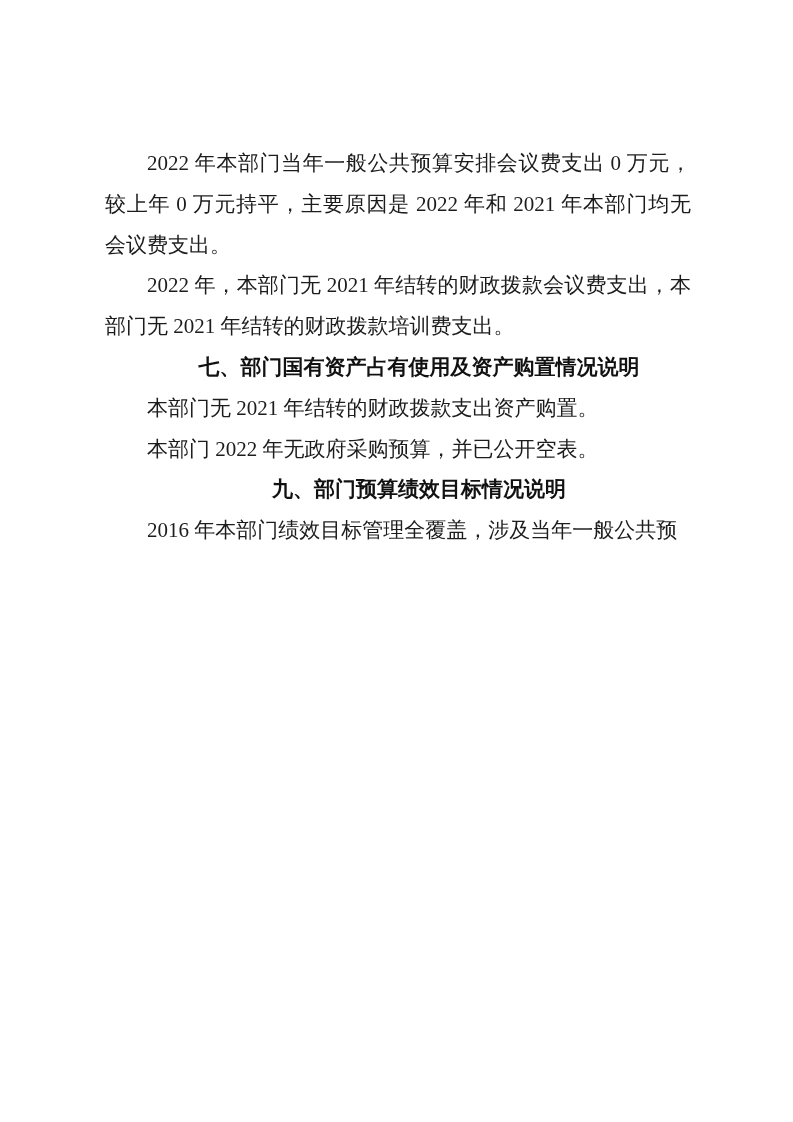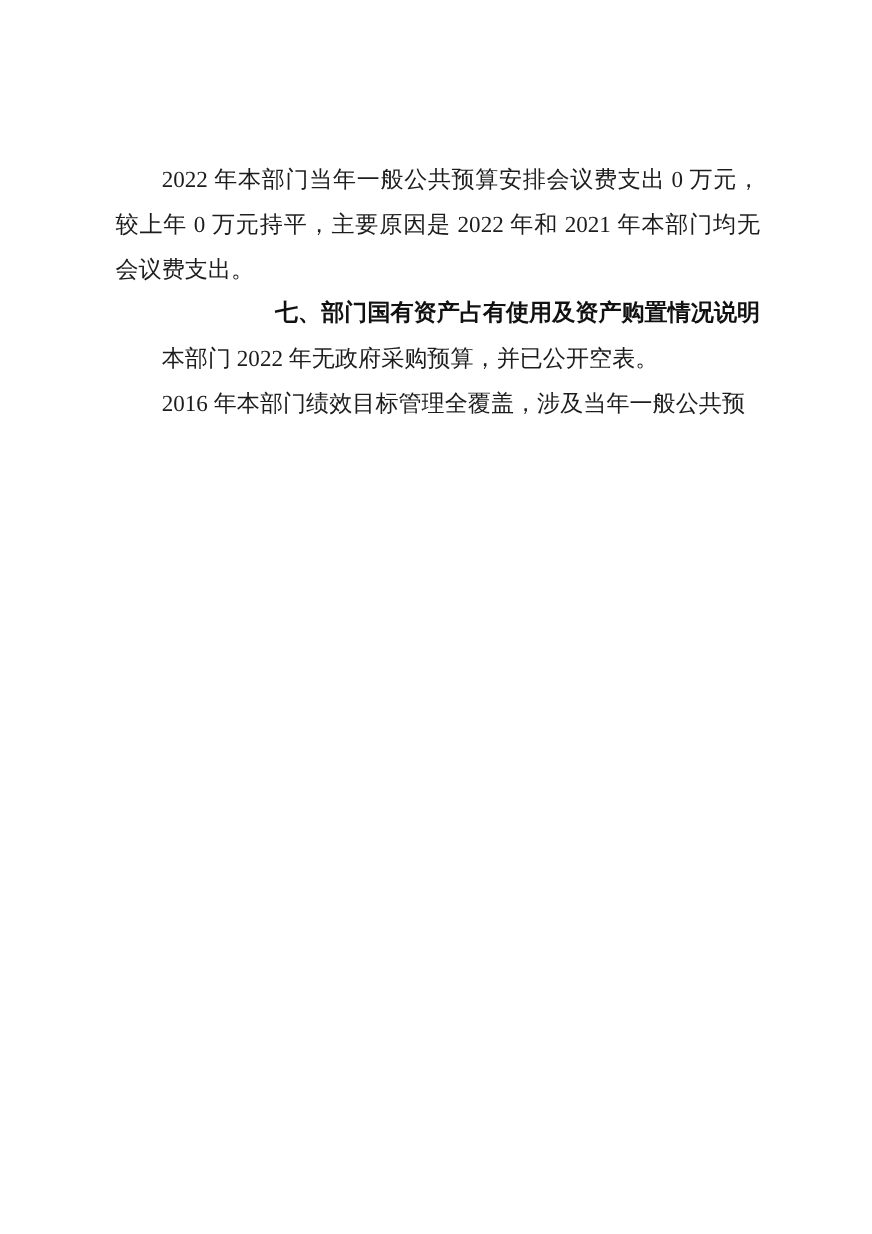--- a/index.html
+++ b/index.html
@@ -33,42 +33,45 @@
     font-weight: 400;
   }
   .para.extra-indent {
     text-indent: 2.55em;
   }
   .heading {
     margin: 0;
     font-size: 21px;
     line-height: 40.8px;
     color: #111111;
-    text-align: right;
+    text-align: center;
     text-indent: 2em;
     font-family: "Liberation Sans", "DejaVu Sans", sans-serif;
     font-weight: 700;
   }
 </style>
 </head>
 <body>
 
 <div class="page">
   <div class="content">
 
     <p class="para">2022 年本部门当年一般公共预算安排会议费支出 0 万元，较上年 0 万元持平，主要原因是 2022 年和 2021 年本部门均无会议费支出。</p>
 
 
 
+    <p class="para">2022 年，本部门无 2021 年结转的财政拨款会议费支出，本部门无 2021 年结转的财政拨款培训费支出。</p>
 
     <p class="heading">七、部门国有资产占有使用及资产购置情况说明</p>
 
 
+    <p class="para">本部门无 2021 年结转的财政拨款支出资产购置。</p>
 
 
     <p class="para">本部门 2022 年无政府采购预算，并已公开空表。</p>
 
 
+    <p class="heading">九、部门预算绩效目标情况说明</p>
 
     <p class="para">2016 年本部门绩效目标管理全覆盖，涉及当年一般公共预</p>
 
   </div>
 </div>
 
 </body></html>

